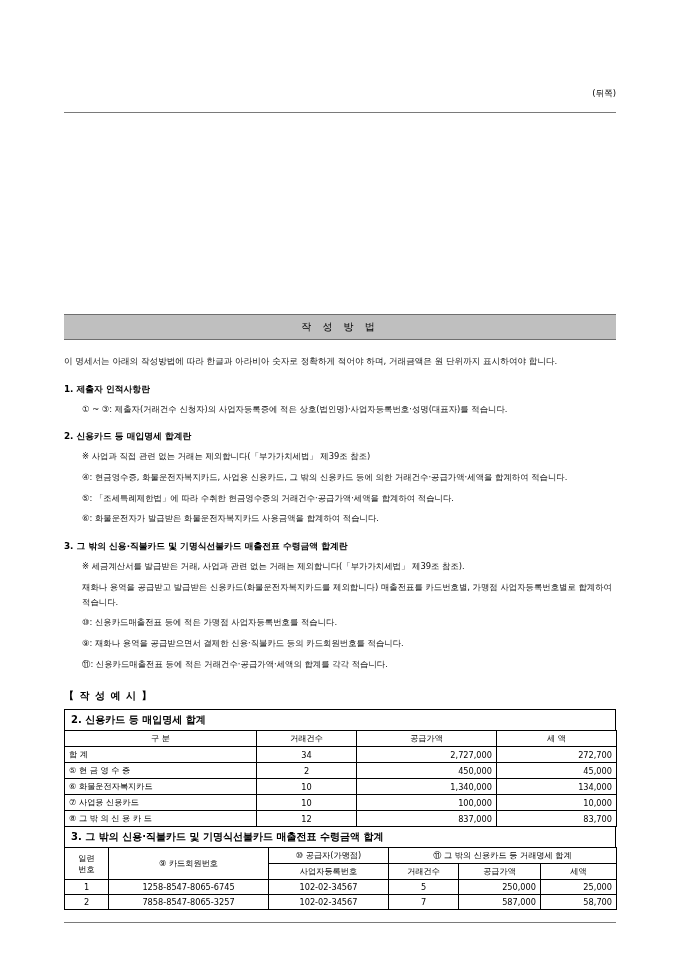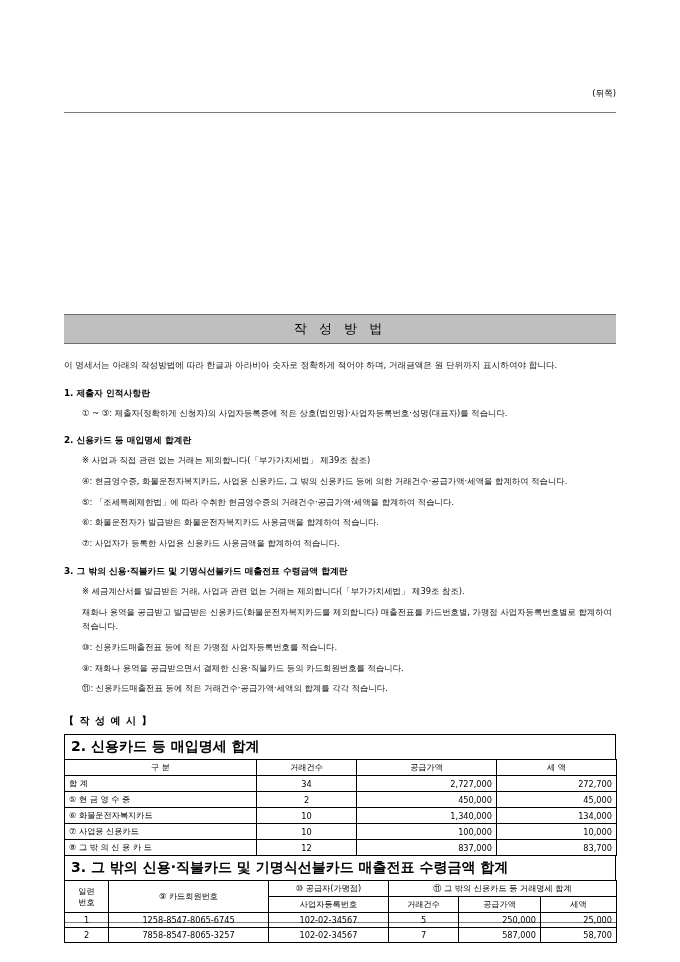--- a/index.html
+++ b/index.html
@@ -48,21 +48,21 @@
     top: 314px;
     left: 64px;
     width: 552px;
   }
 
   .section-banner {
     background: #bfbfbf;
     border-top: 1px solid #6e6e6e;
     border-bottom: 1px solid #6e6e6e;
     text-align: center;
-    font-size: 13px;
+    font-size: 10px;
     padding: 5px 0 5px 0;
     letter-spacing: 4px;
     color: #000;
   }
 
   .intro {
     margin-top: 14px;
     font-size: 8.6px;
     line-height: 1.7;
     color: #111;
@@ -100,21 +100,21 @@
   }
   table.doc td, table.doc th {
     border: 1px solid #000;
     padding: 2px 4px;
     height: 15px;
     box-sizing: border-box;
     font-weight: normal;
     color: #000;
   }
   .tbl-caption {
-    font-size: 14px;
+    font-size: 10px;
     font-weight: bold;
     border: 1px solid #000;
     border-bottom: none;
     padding: 3px 6px;
     box-sizing: border-box;
     width: 552px;
   }
   .ctr { text-align: center; }
   .rgt { text-align: right; padding-right: 6px; }
   .lft { text-align: left; padding-left: 6px; }
@@ -130,28 +130,27 @@
   <div class="hr-top"></div>
   <div class="hr-bottom"></div>
 
   <div class="content">
 
     <div class="section-banner">작 성 방 법</div>
 
     <div class="intro">이 명세서는 아래의 작성방법에 따라 한글과 아라비아 숫자로 정확하게 적어야 하며, 거래금액은 원 단위까지 표시하여야 합니다.</div>
 
     <div class="h2">1. 제출자 인적사항란</div>
-    <div class="body-line indent1">① ~ ③: 제출자(정확하게 신청자)의 사업자등록증에 적은 상호(법인명)·사업자등록번호·성명(대표자)를 적습니다.</div>
+    <div class="body-line indent1">① ~ ③: 제출자(거래건수 신청자)의 사업자등록증에 적은 상호(법인명)·사업자등록번호·성명(대표자)를 적습니다.</div>
 
     <div class="h2">2. 신용카드 등 매입명세 합계란</div>
     <div class="body-line indent3">※ 사업과 직접 관련 없는 거래는 제외합니다(「부가가치세법」 제39조 참조)</div>
     <div class="body-line hang">④: 현금영수증, 화물운전자복지카드, 사업용 신용카드, 그 밖의 신용카드 등에 의한 거래건수·공급가액·세액을 합계하여 적습니다.</div>
     <div class="body-line hang">⑤: 「조세특례제한법」에 따라 수취한 현금영수증의 거래건수·공급가액·세액을 합계하여 적습니다.</div>
     <div class="body-line hang">⑥: 화물운전자가 발급받은 화물운전자복지카드 사용금액을 합계하여 적습니다.</div>
-    <div class="body-line hang">⑦: 사업자가 등록한 사업용 신용카드 사용금액을 합계하여 적습니다.</div>
 
     <div class="h2">3. 그 밖의 신용·직불카드 및 기명식선불카드 매출전표 수령금액 합계란</div>
     <div class="body-line indent3">※ 세금계산서를 발급받은 거래, 사업과 관련 없는 거래는 제외합니다(「부가가치세법」 제39조 참조).</div>
     <div class="body-line indent1">재화나 용역을 공급받고 발급받은 신용카드(화물운전자복지카드를 제외합니다) 매출전표를 카드번호별, 가맹점 사업자등록번호별로 합계하여 적습니다.</div>
     <div class="body-line hang">⑩: 신용카드매출전표 등에 적은 가맹점 사업자등록번호를 적습니다.</div>
     <div class="body-line hang">⑨: 재화나 용역을 공급받으면서 결제한 신용·직불카드 등의 카드회원번호를 적습니다.</div>
     <div class="body-line hang">⑪: 신용카드매출전표 등에 적은 거래건수·공급가액·세액의 합계를 각각 적습니다.</div>
 
     <div class="example-title">【 작 성 예 시 】</div>
 

